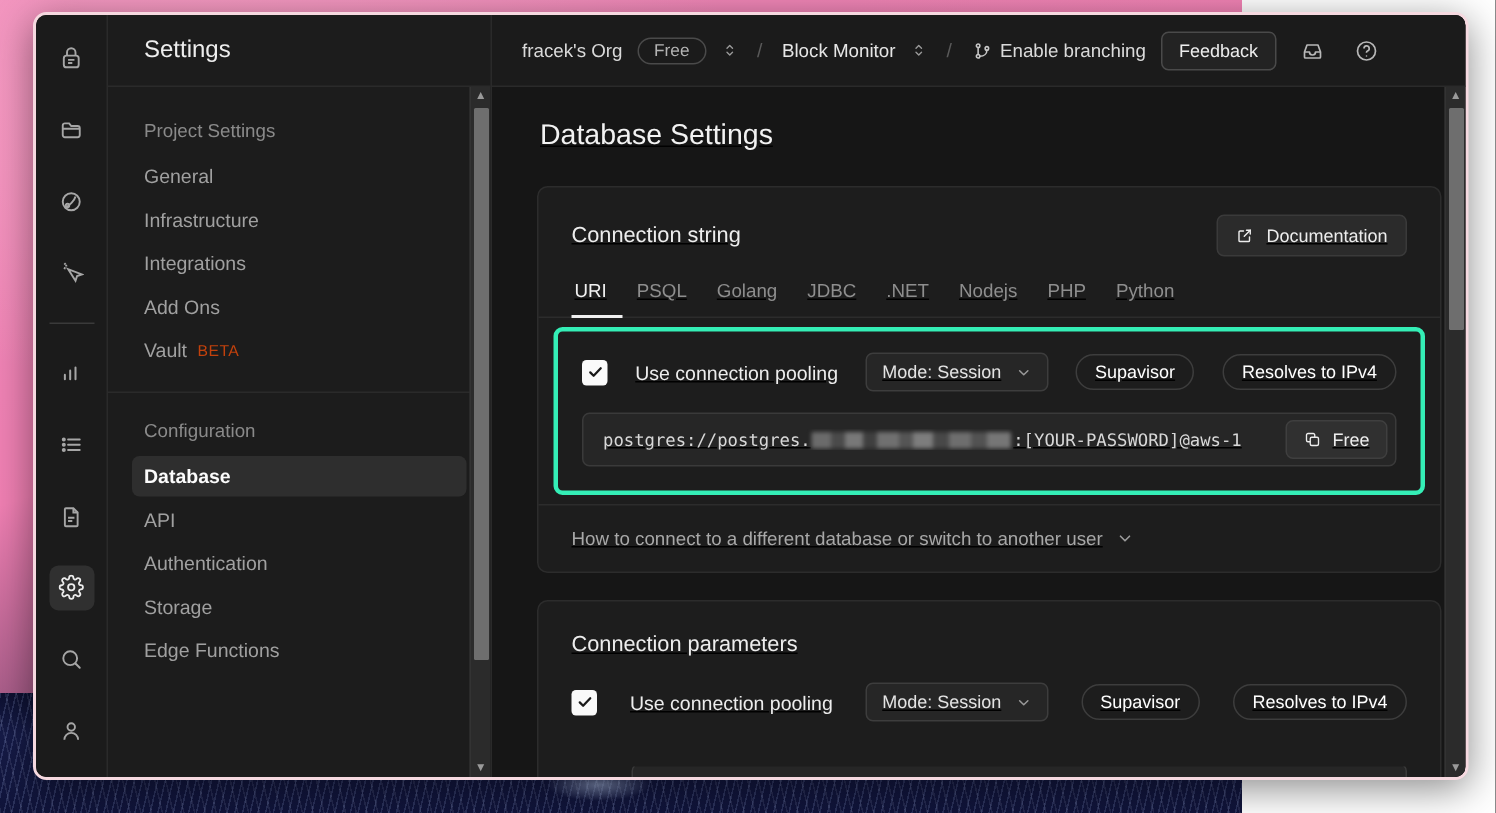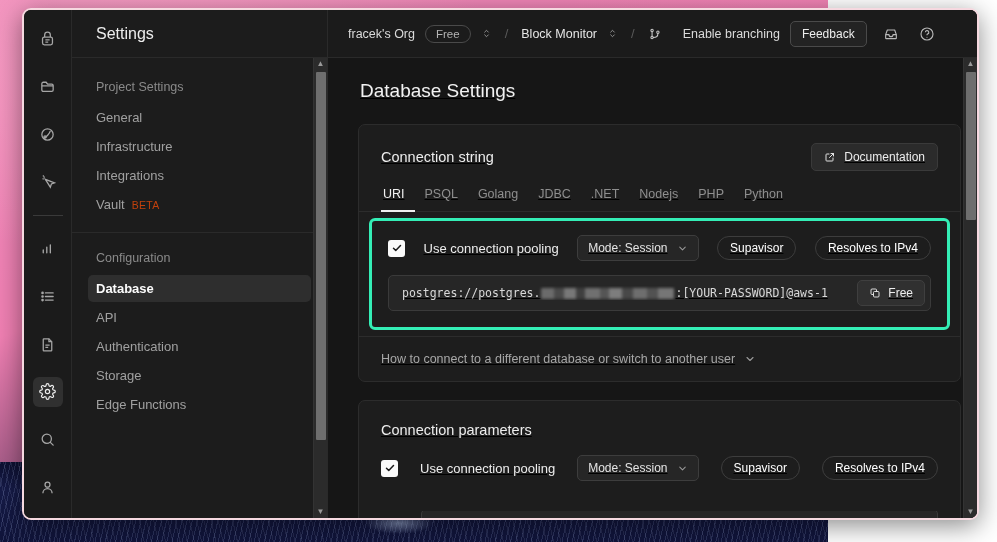--- a/index.html
+++ b/index.html
@@ -147,21 +147,21 @@
   .plan-badge {
     font-size: 11.5px; color: #b4b4b4;
     border: 1px solid #4a4a4a; border-radius: 999px;
     padding: 2px 10px;
   }
   .chev-updown { color: #9a9a9a; display: flex; }
   .chev-updown svg { width: 11px; height: 11px; }
   .bc-slash { color: #5a5a5a; font-size: 13px; padding: 0 3px; }
   .project-name { font-size: 12.5px; color: #e6e6e6; }
   .branch-item {
-    display: flex; align-items: center; gap: 21px;
+    display: flex; align-items: center; gap: 5px;
     font-size: 12.5px; color: #dadada;
   }
   .branch-item svg { width: 14px; height: 14px; color: #c8c8c8; }
   .feedback-btn {
     font-size: 12px; color: #ededed;
     border: 1px solid #4a4a4a; border-radius: 5px;
     padding: 5px 11px;
     background: #232323;
   }
   .topbar-icon { color: #b8b8b8; display: flex; align-items: center; }
@@ -391,20 +391,23 @@
         <div>
           <div class="nav-group-label">Project Settings</div>
           <div class="nav-item">
             <span>General</span>
           </div>
           <div class="nav-item">
             <span>Infrastructure</span>
           </div>
           <div class="nav-item">
             <span>Integrations</span>
+          </div>
+          <div class="nav-item">
+            <span>Add Ons</span>
           </div>
           <div class="nav-item">
             <span>Vault</span>
             <span class="nav-badge">BETA</span>
           </div>
         </div>
 
         <div class="nav-divider"></div>
 
         <div>

